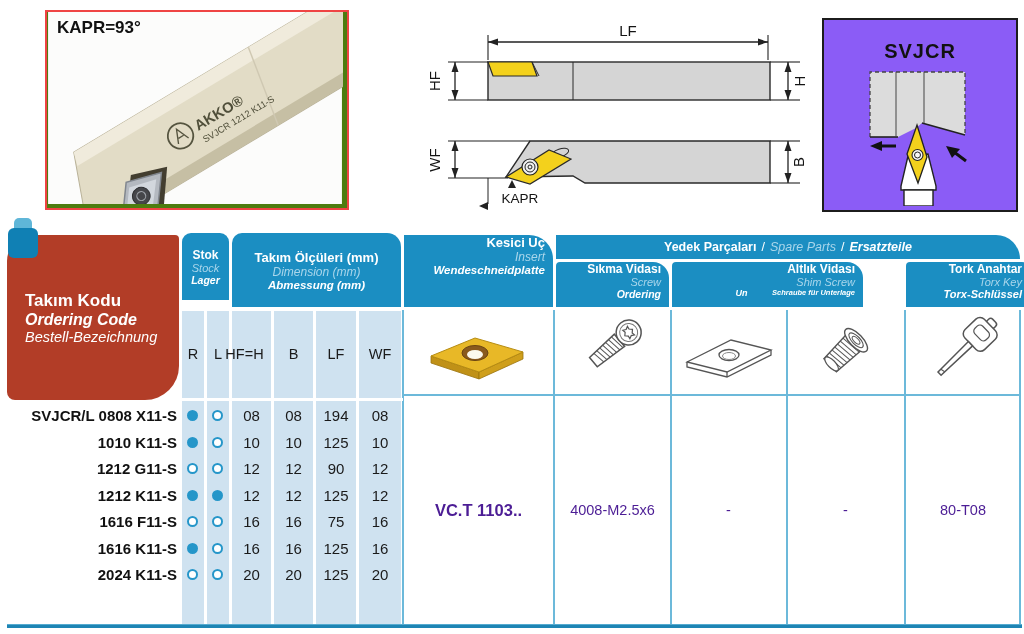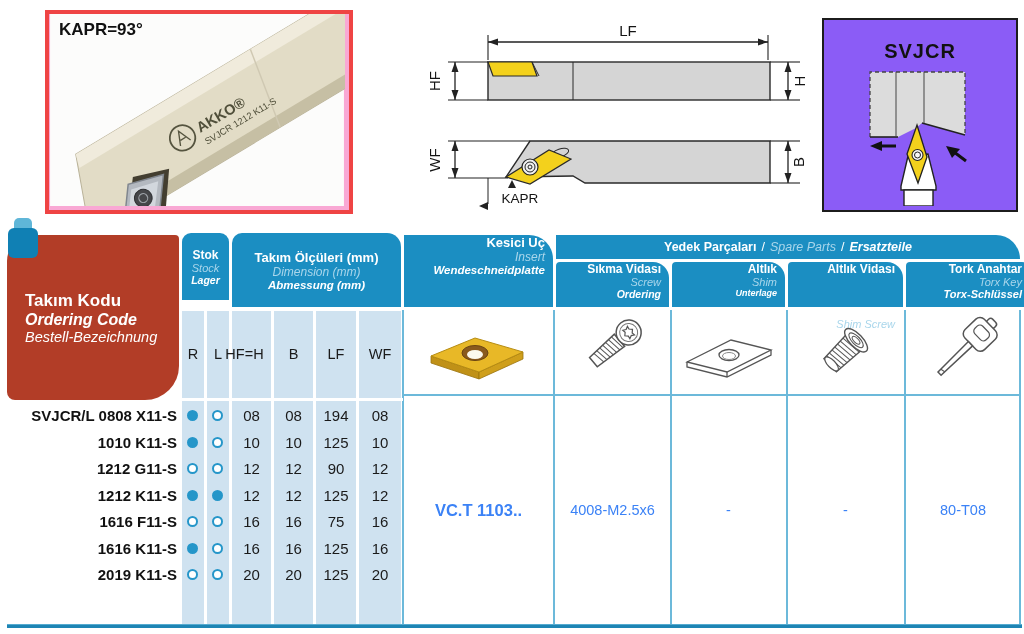--- a/index.html
+++ b/index.html
@@ -2,21 +2,21 @@
 <html><head>
 <meta charset="utf-8">
 <style>
   html,body{margin:0;padding:0;background:#fff;}
   .page{position:relative;width:1024px;height:634px;background:#ffffff;overflow:hidden;
         font-family:"Liberation Sans",sans-serif;}
   svg text{font-family:"Liberation Sans",sans-serif;}
 
   
   .photo-box{position:absolute;left:45px;top:10px;width:300px;height:196px;
-             border:4px solid #ef4444;background:#f9a8d4;overflow:hidden;}
+             border:2px solid #ef4444;background:#4d7c0f;overflow:hidden;}
   .kapr-label{position:absolute;left:10px;top:6px;font-size:17px;font-weight:bold;color:#111;z-index:3;}
   .dim-svg{position:absolute;left:408px;top:12px;}
   .svjcr-box{position:absolute;left:822px;top:18px;width:192px;height:190px;
              border:2px solid #1c1c1c;background:#8b5cf6;overflow:hidden;}
   .svjcr-title{position:absolute;left:0;top:20px;width:100%;text-align:center;
                font-size:20px;font-weight:bold;letter-spacing:1px;color:#111;}
 
   
   .corner-icon-tab{position:absolute;left:14px;top:218px;width:18px;height:16px;
                    background:#5fb6d8;border-radius:5px 5px 2px 2px;z-index:6;}
@@ -45,21 +45,21 @@
   .blk-yedek{left:556px;top:235px;width:464px;height:24px;border-radius:0 26px 0 0;
              display:flex;justify-content:center;align-items:center;font-size:12.5px;}
   .blk-yedek .tr{font-weight:bold;}
   .blk-yedek .sep{margin:0 5px;}
   .blk-yedek .en{font-style:italic;color:#a9d6eb;}
   .blk-yedek .de{font-style:italic;font-weight:bold;}
   .blk-sub{top:262px;height:45px;border-radius:4px 16px 0 0;}
   .blk-sub .tr{font-size:12px;} .blk-sub .en{font-size:11px;} .blk-sub .de{font-size:10.5px;}
   .blk-sikma{left:556px;width:113px;}
   .blk-altlik{left:672px;width:113px;} .blk-altlik .de{font-size:9px;}
-  .blk-altlikv{left:788px;width:115px;gap:42px;} .blk-altlikv .de{font-size:7.5px;}
+  .blk-altlikv{left:748px;width:115px;} .blk-altlikv .de{font-size:7.5px;}
   .blk-tork{left:906px;width:124px;border-radius:4px 8px 0 0;} .blk-tork .de{font-size:11px;}
 
   
   .strip{position:absolute;top:311px;height:314px;background:#cfe2f0;}
   .st-r{left:182px;width:22px;} .st-l{left:207px;width:22px;}
   .st-hfh{left:232px;width:39px;} .st-b{left:274px;width:39px;}
   .st-lf{left:316px;width:40px;} .st-wf{left:359px;width:42px;}
   .gap-line{position:absolute;left:180px;top:398px;width:223px;height:3px;background:#fff;z-index:2;}
 
   .colhead{position:absolute;top:311px;height:86px;display:flex;align-items:center;
@@ -67,21 +67,21 @@
 
   
   .vline{position:absolute;top:310px;height:317px;width:2px;background:#6cb9da;}
   .hline{position:absolute;left:403px;top:394px;width:618px;height:2px;background:#6cb9da;}
   .bottom-line{position:absolute;left:7px;top:624px;width:1015px;height:4px;
                background:linear-gradient(#55abd0 0 1px,#1e85b4 1px 100%);}
 
   .icon-cell{position:absolute;top:311px;height:82px;display:flex;align-items:center;
              justify-content:center;z-index:2;}
   .val-cell{position:absolute;top:396px;height:228px;display:flex;align-items:center;
-            justify-content:center;font-size:14.5px;color:#3b82f6;z-index:2;}
+            justify-content:center;font-size:14.5px;color:#4c1d95;z-index:2;}
   .val-insert{left:404px;width:149px;font-weight:bold;font-size:16.5px;}
   .val-screw{left:556px;width:113px;} .val-shim{left:672px;width:113px;}
   .val-shimscrew{left:788px;width:115px;} .val-torx{left:906px;width:114px;}
 
   
   .rows{position:absolute;left:7px;top:402px;width:1013px;height:223px;z-index:3;}
   .trow{position:absolute;left:0;width:420px;height:27px;line-height:27px;}
   .tr0{top:0px;} .tr1{top:27px;} .tr2{top:53px;} .tr3{top:80px;}
   .tr4{top:106px;} .tr5{top:133px;} .tr6{top:159px;}
   .code{position:absolute;left:0;width:170px;text-align:right;font-weight:bold;
@@ -408,21 +408,21 @@
       <span class="code">1616 K11-S</span>
       <span class="dot dot-r" data-state="filled"></span>
       <span class="dot dot-l" data-state="open"></span>
       <span class="num n-hfh">16</span>
       <span class="num n-b">16</span>
       <span class="num n-lf">125</span>
       <span class="num n-wf">16</span>
     </div>
 
     <div class="trow tr6">
-      <span class="code">2019 K11-S</span>
+      <span class="code">2024 K11-S</span>
       <span class="dot dot-r" data-state="open"></span>
       <span class="dot dot-l" data-state="open"></span>
       <span class="num n-hfh">20</span>
       <span class="num n-b">20</span>
       <span class="num n-lf">125</span>
       <span class="num n-wf">20</span>
     </div>
 
   </div>
 </div>

